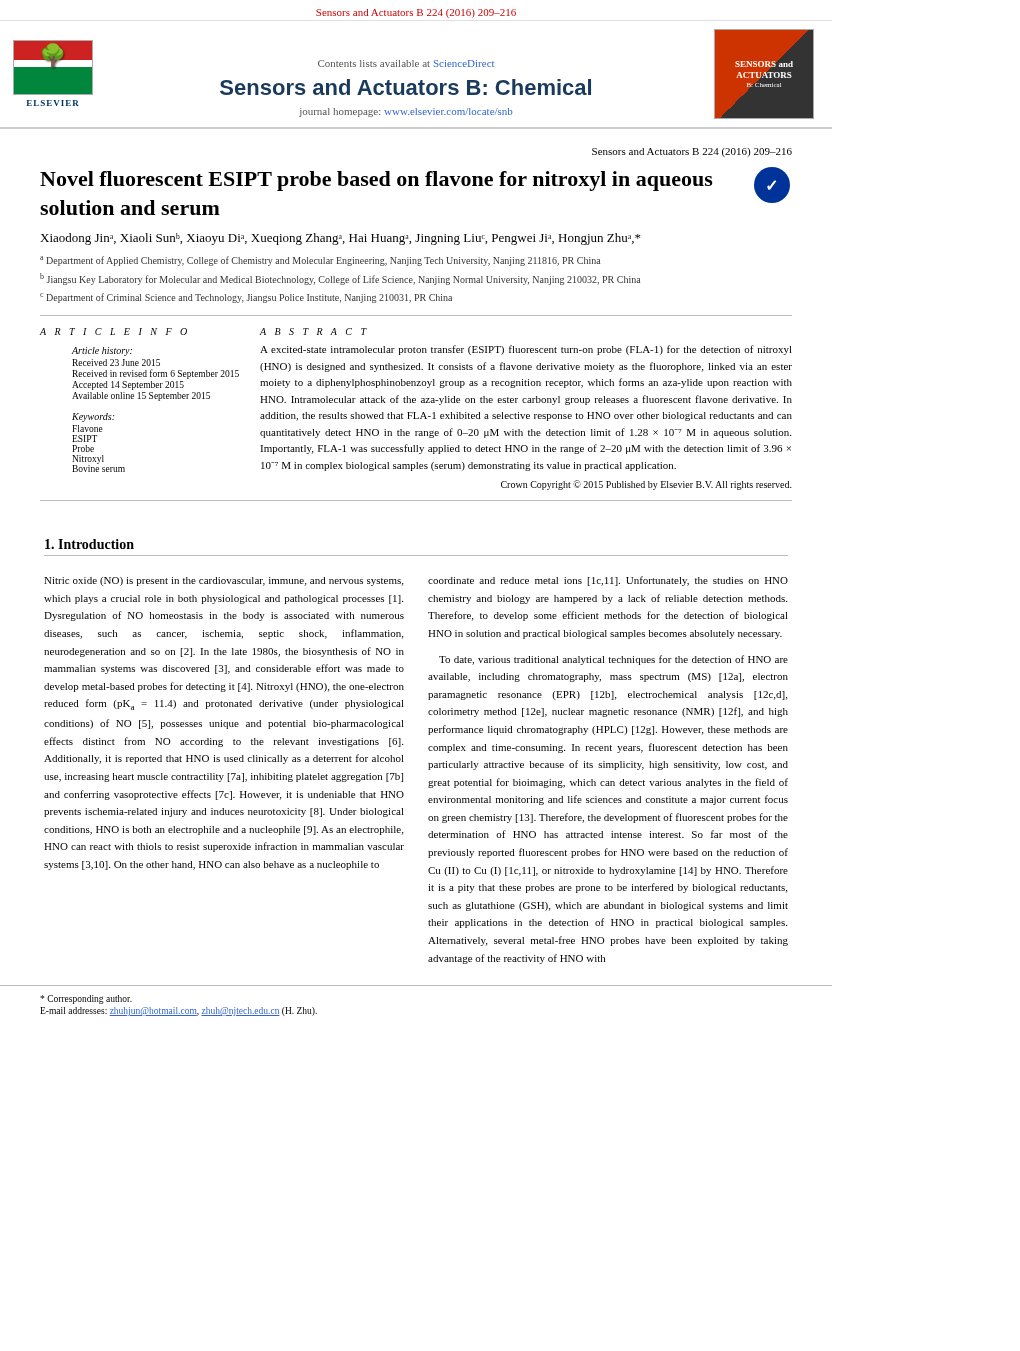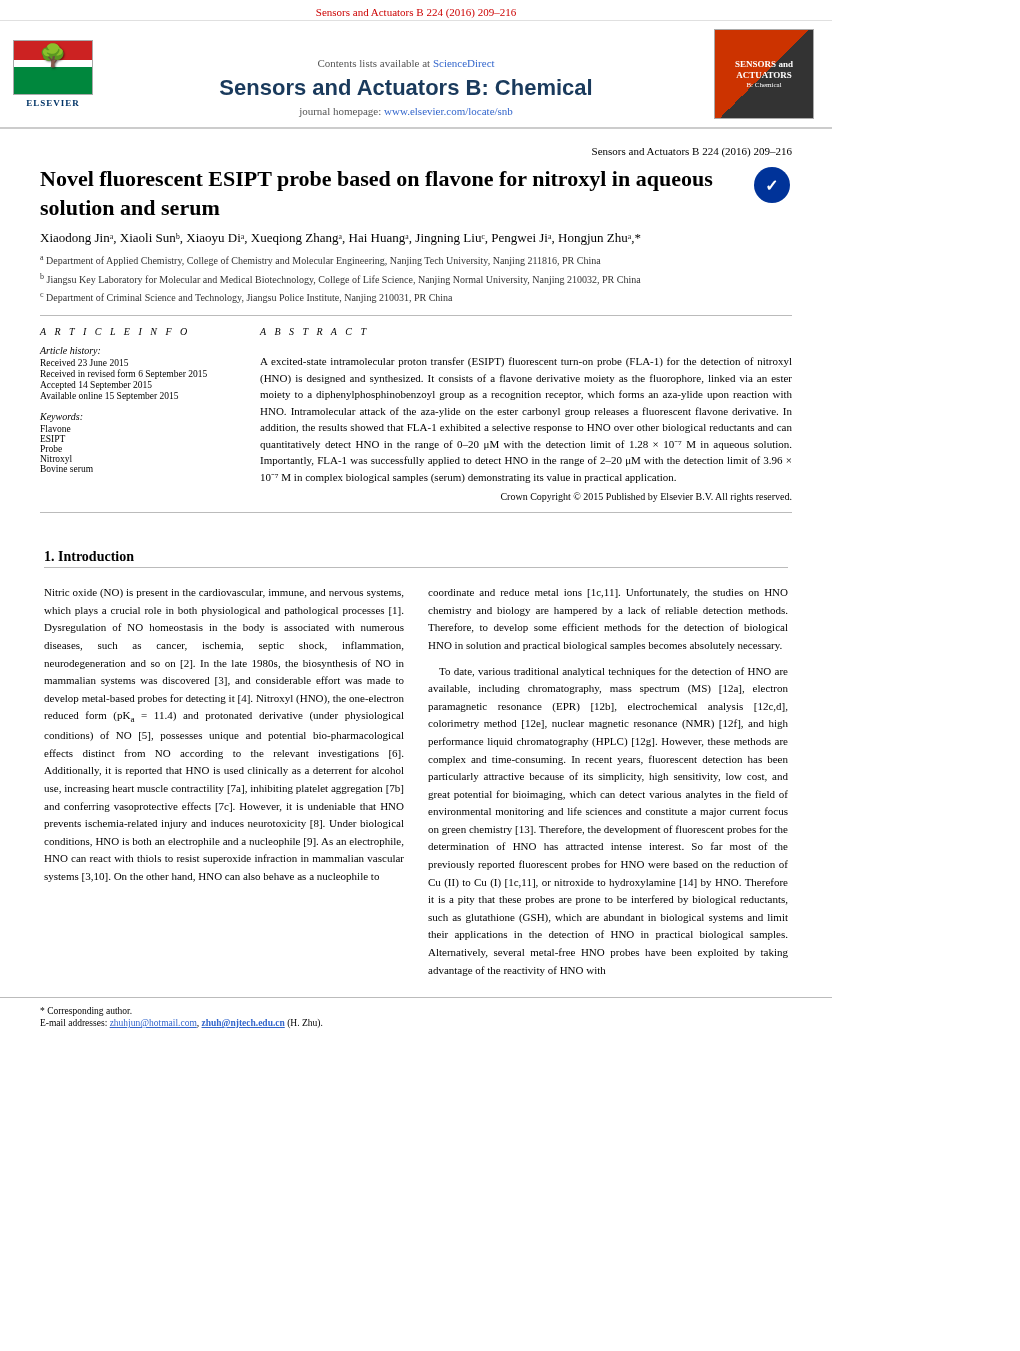--- a/index.html
+++ b/index.html
@@ -205,20 +205,21 @@
     
     .article-info-title {
       font-size: 10px;
       letter-spacing: 3px;
       color: #000;
       font-style: italic;
       margin-bottom: 8px;
     }
     .article-info-section {
       margin-bottom: 10px;
+      margin-left: 32px;
     }
     .info-heading {
       font-size: 10px;
       font-style: italic;
       color: #000;
       margin-bottom: 2px;
     }
     .info-item {
       font-size: 9.5px;
       color: #000;
@@ -227,21 +228,21 @@
     .keywords-list {
       font-size: 9.5px;
       color: #000;
     }
     
     .abstract-title {
       font-size: 10px;
       letter-spacing: 3px;
       color: #000;
       font-style: italic;
-      margin-bottom: 16px;
+      margin-bottom: 4px;
     }
     .abstract-text {
       font-size: 11px;
       color: #000;
       line-height: 1.5;
       text-align: justify;
     }
     .copyright {
       font-size: 10px;
       text-align: right;
@@ -409,19 +410,19 @@
         <p>To date, various traditional analytical techniques for the detection of HNO are available, including chromatography, mass spectrum (MS) [12a], electron paramagnetic resonance (EPR) [12b], electrochemical analysis [12c,d], colorimetry method [12e], nuclear magnetic resonance (NMR) [12f], and high performance liquid chromatography (HPLC) [12g]. However, these methods are complex and time-consuming. In recent years, fluorescent detection has been particularly attractive because of its simplicity, high sensitivity, low cost, and great potential for bioimaging, which can detect various analytes in the field of environmental monitoring and life sciences and constitute a major current focus on green chemistry [13]. Therefore, the development of fluorescent probes for the determination of HNO has attracted intense interest. So far most of the previously reported fluorescent probes for HNO were based on the reduction of Cu (II) to Cu (I) [1c,11], or nitroxide to hydroxylamine [14] by HNO. Therefore it is a pity that these probes are prone to be interfered by biological reductants, such as glutathione (GSH), which are abundant in biological systems and limit their applications in the detection of HNO in practical biological samples. Alternatively, several metal-free HNO probes have been exploited by taking advantage of the reactivity of HNO with</p>
       </div>
     </div>
   </div>
 
   <div class="footnotes">
     <div class="footnote-item">* Corresponding author.</div>
     <div class="footnote-item">
       <span>E-mail addresses:</span>
       <a href="#" style="color:#3366cc;text-align:right;">zhuhjun@hotmail.com</a>,
-      <a href="#" style="color:#3366cc;font-weight:bold;">zhuh@njtech.edu.cn</a>
+      <a href="#" style="color:#3366cc;">zhuh@njtech.edu.cn</a>
       <span>(H. Zhu).</span>
     </div>
   </div>
 
 
 </div>
 
 </body></html>

